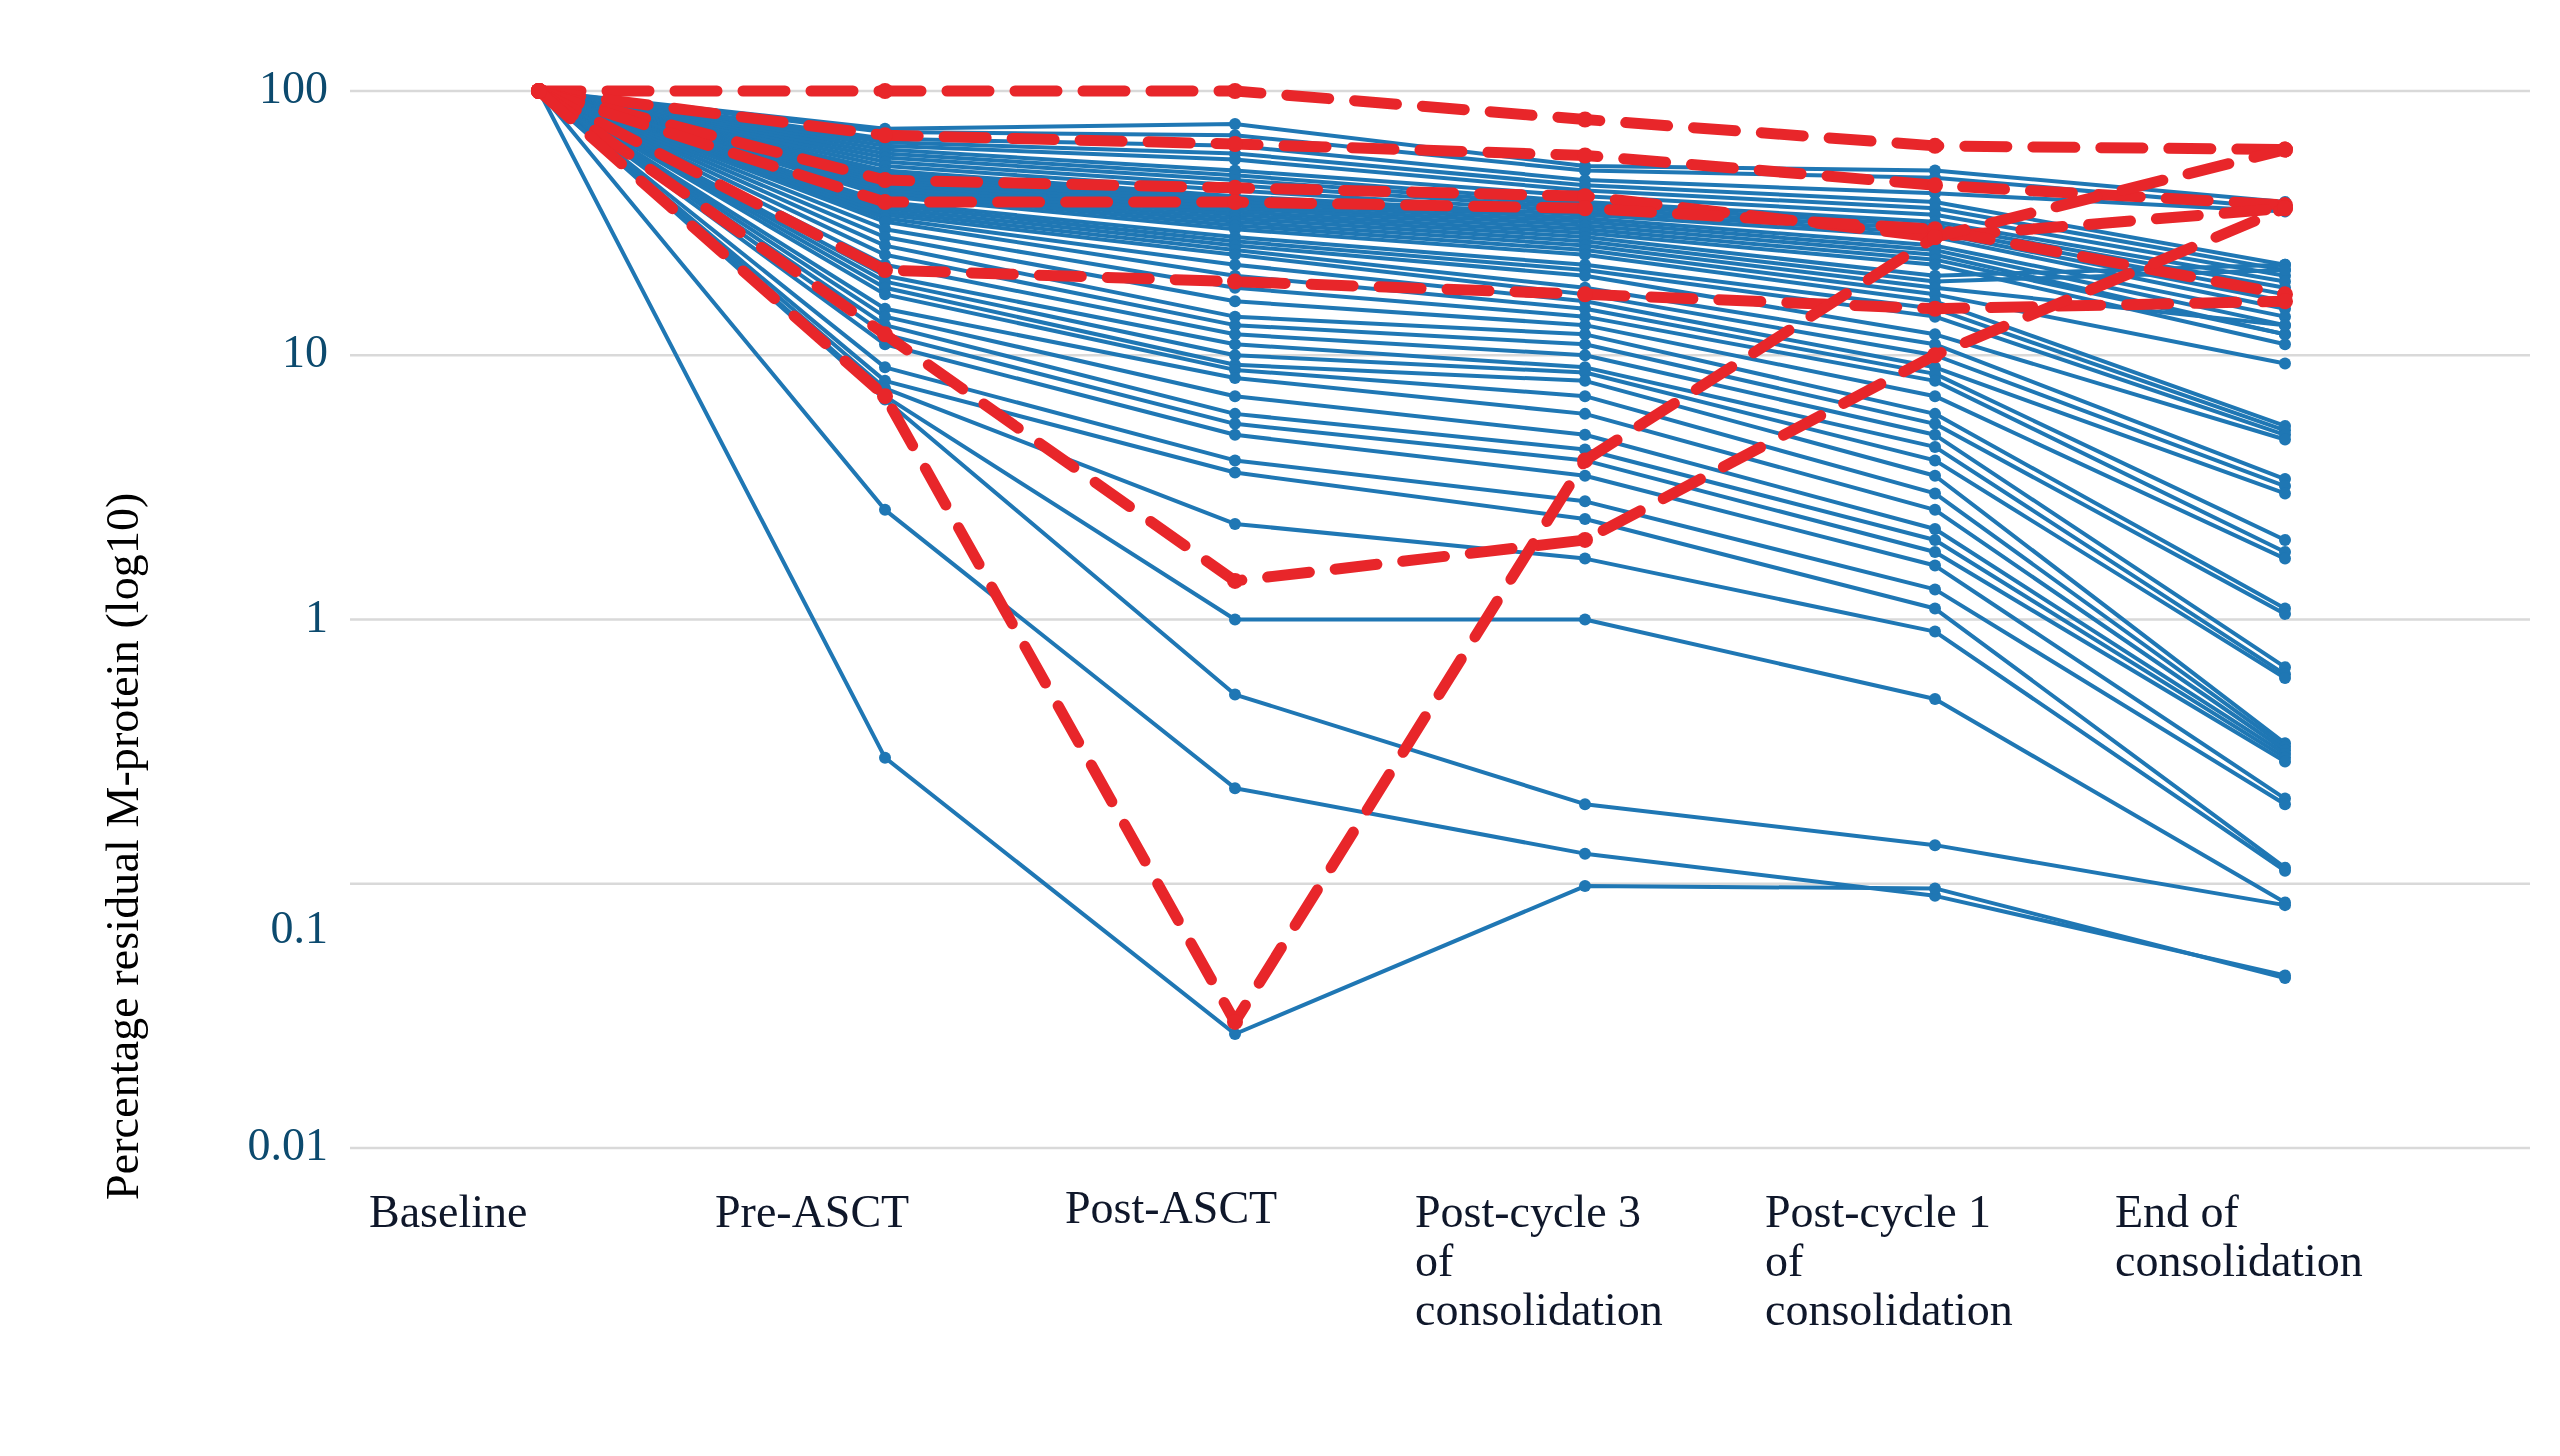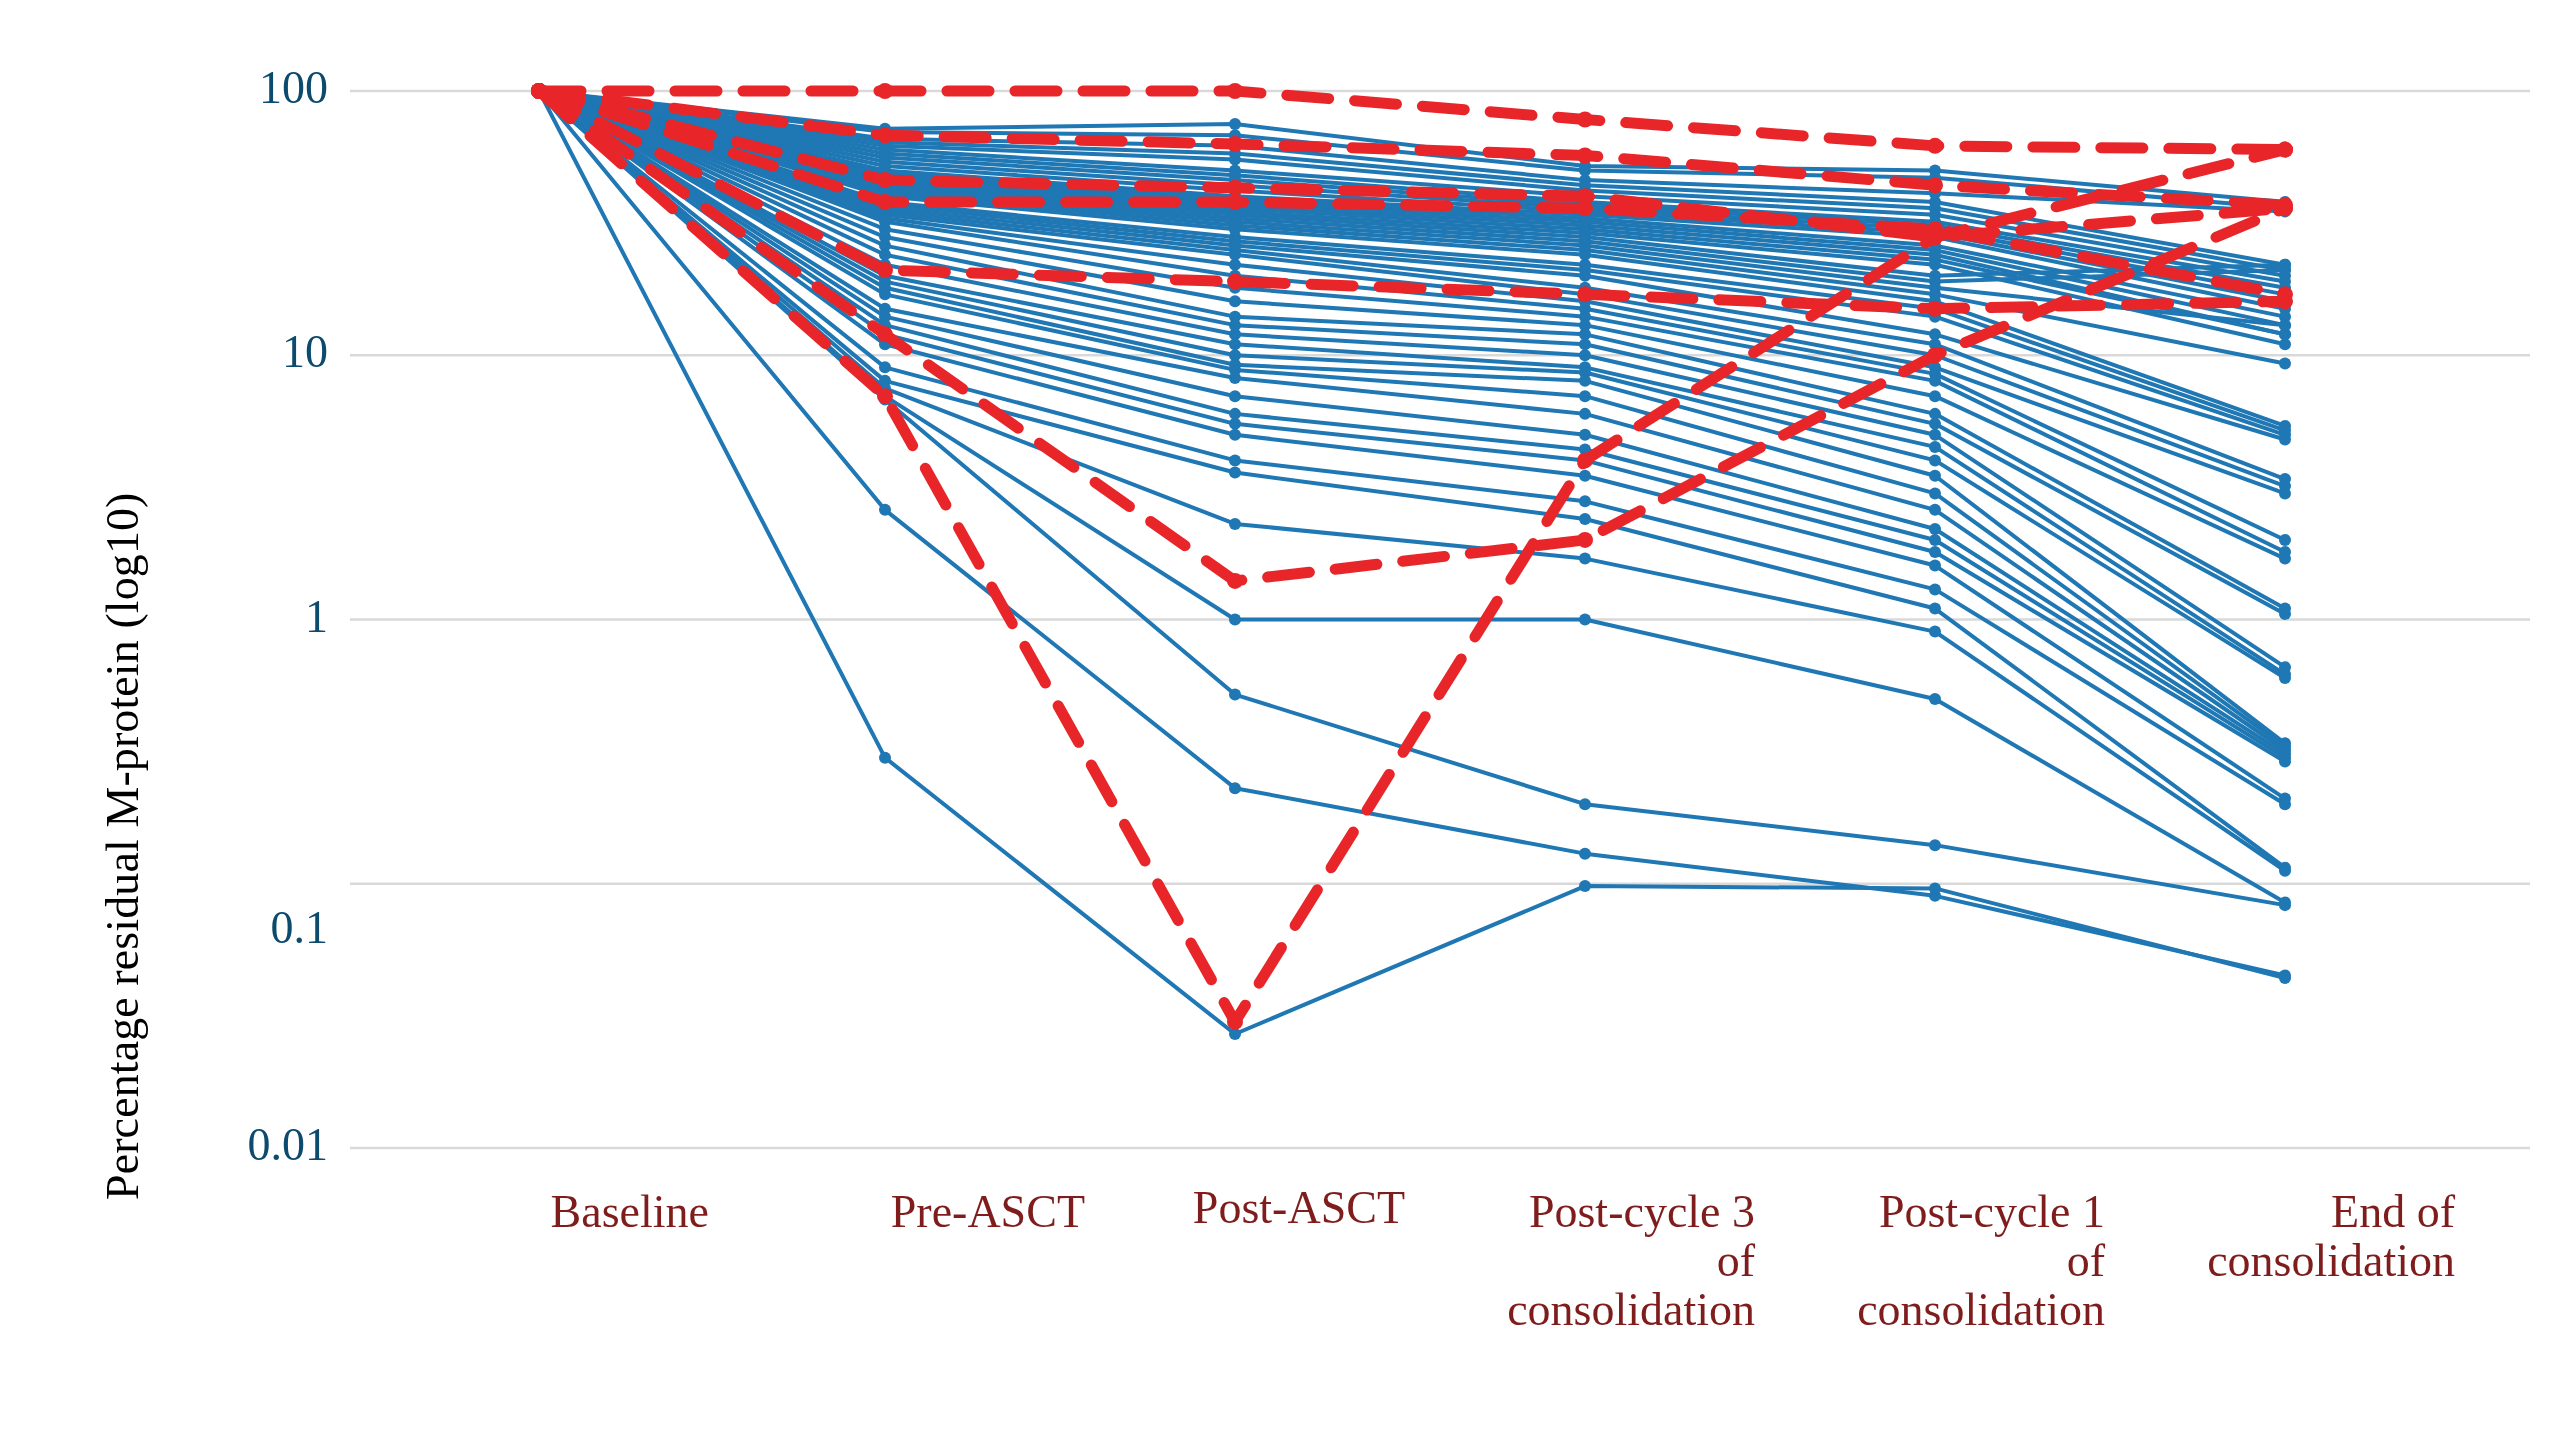--- a/index.html
+++ b/index.html
@@ -44,22 +44,22 @@
   .y-tick-label {
     position: absolute;
     font-size: 46px;
     color: #0c4a6e;
     text-align: right;
     white-space: nowrap;
   }
   .x-tick-label {
     position: absolute;
     font-size: 46px;
-    color: #7f1d1d;
-    text-align: right;
+    color: #0f172a;
+    text-align: left;
     line-height: 1.06;
     white-space: pre-line;
   }
 </style>
 </head>
 <body>
 
 <div id="figure">
 
   <svg id="chart-svg" viewBox="0 0 2560 1456" preserveAspectRatio="none">
@@ -584,21 +584,21 @@
 
   <div id="y-tick-labels">
       <div class="y-tick-label" style="right: 2232px; top: 61px; position: absolute;">100</div>
       <div class="y-tick-label" style="right: 2232px; top: 325.25px; position: absolute; margin-left: 11px;">10</div>
       <div class="y-tick-label" style="right: 2232px; top: 589.5px; position: absolute;">1</div>
       <div class="y-tick-label" style="right: 2232px; top: 901px; position: absolute;">0.1</div>
       <div class="y-tick-label" style="right: 2232px; top: 1118px; position: absolute;">0.01</div>
     </div>
   <div id="x-tick-labels">
       <div class="x-tick-label" style="position: absolute; width: 340px; left: 369px; top: 1188px;">Baseline</div>
-      <div class="x-tick-label" style="position: absolute; width: 340px; left: 745px; top: 1188px;">Pre-ASCT</div>
+      <div class="x-tick-label" style="position: absolute; width: 340px; left: 715px; top: 1188px;">Pre-ASCT</div>
       <div class="x-tick-label" style="position: absolute; width: 340px; left: 1065px; top: 1184px;">Post-ASCT</div>
       <div class="x-tick-label" style="position: absolute; width: 340px; left: 1415px; top: 1188px;">Post-cycle 3
 of
 consolidation</div>
       <div class="x-tick-label" style="position: absolute; width: 340px; left: 1765px; top: 1188px;">Post-cycle 1
 of
 consolidation</div>
       <div class="x-tick-label" style="position: absolute; width: 340px; left: 2115px; top: 1188px;">End of
 consolidation</div>
     </div>

